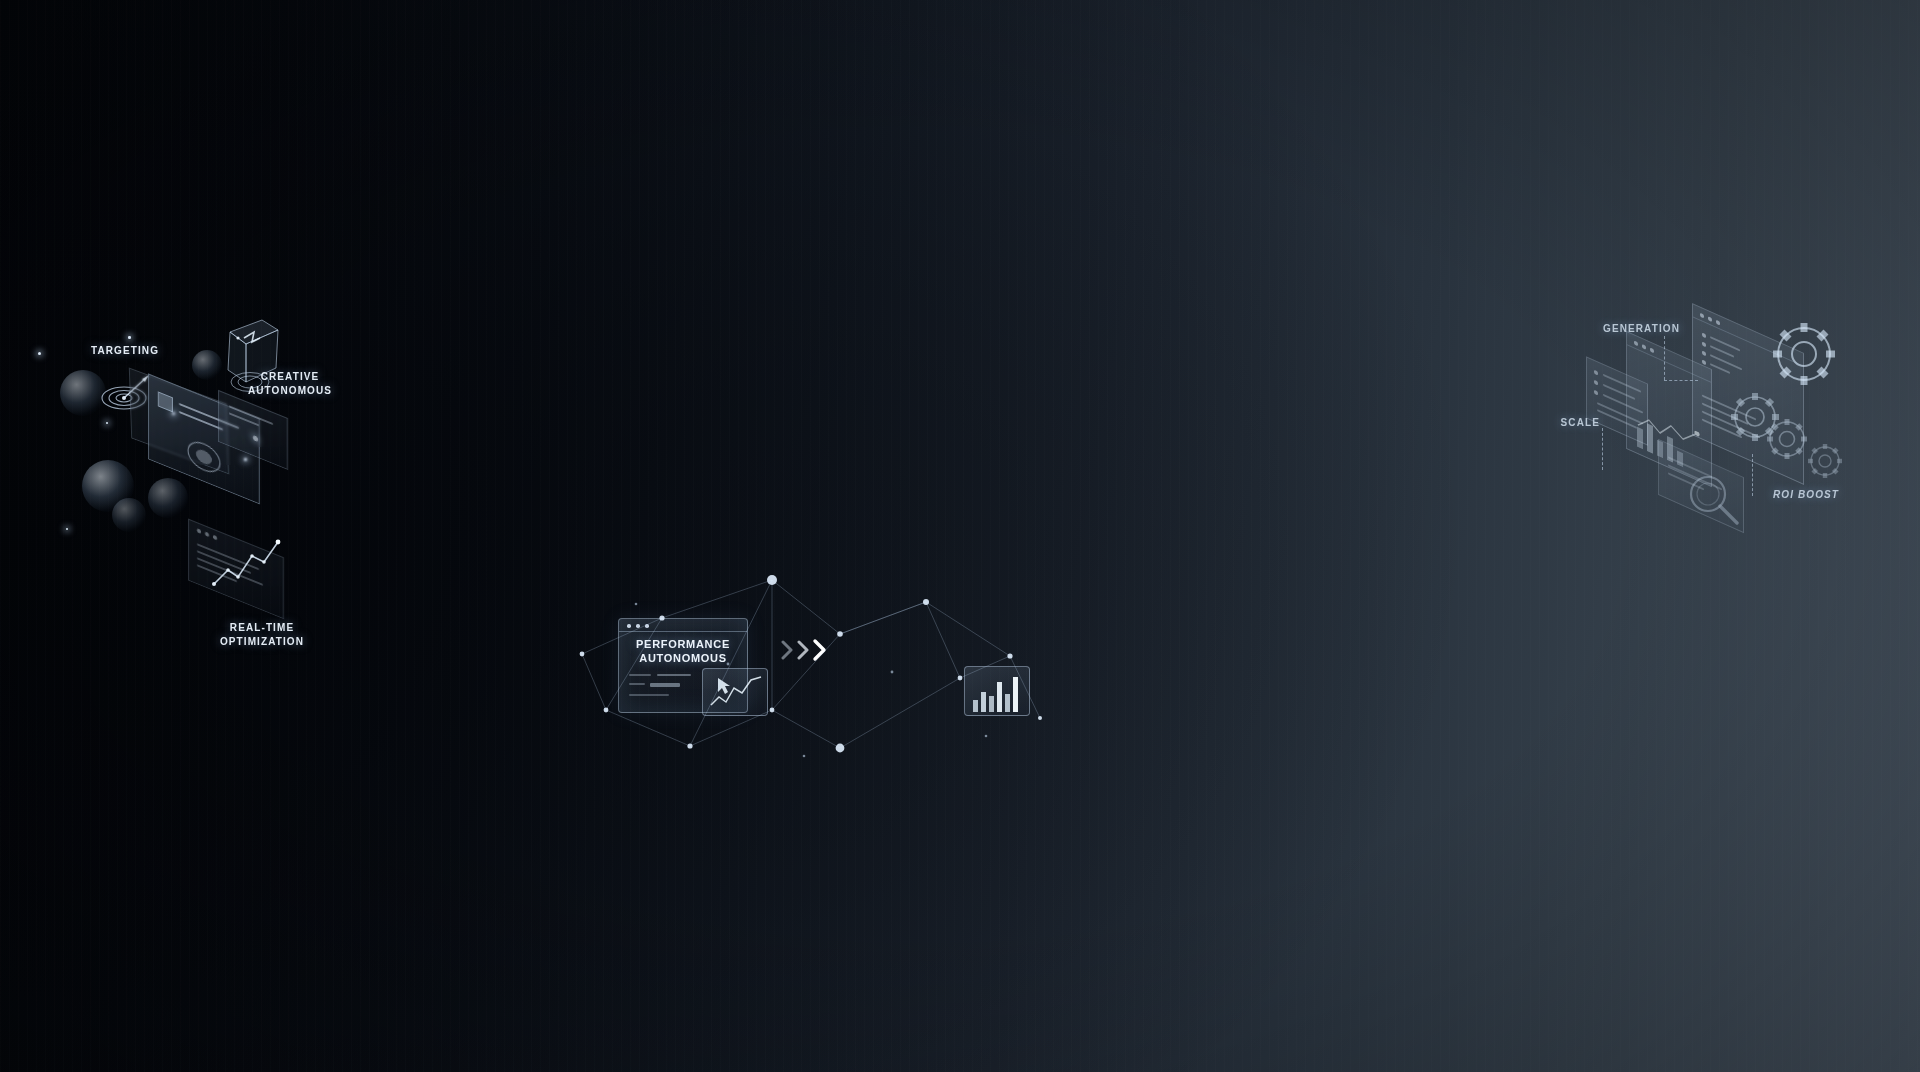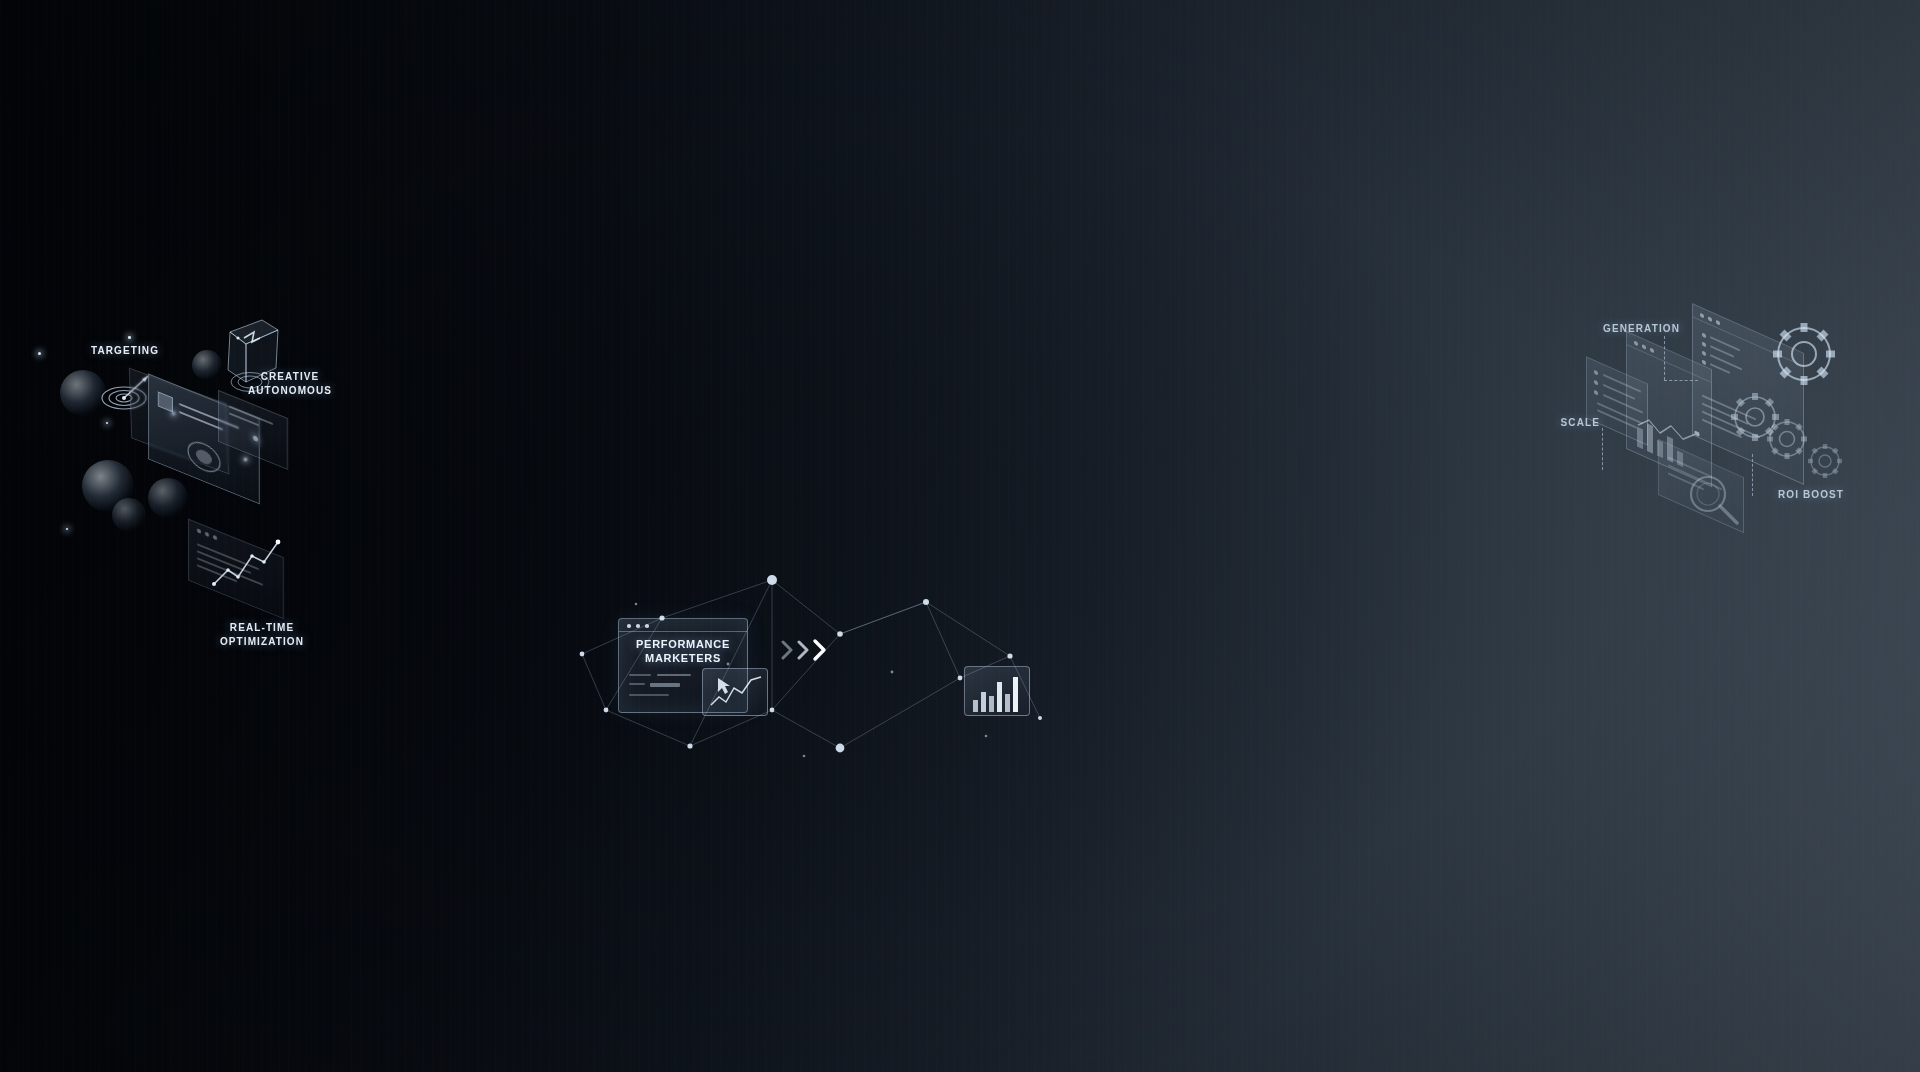--- a/index.html
+++ b/index.html
@@ -239,21 +239,21 @@
   <div id="right-cluster">
 
     <div class="glabel dim" style="left:40px; top:12px; width:100px; text-align:right;">GENERATION</div>
     <div class="dashvert" style="left:124px; top:26px; height:44px;"></div>
     <div class="dashline" style="left:124px; top:70px; width:34px;"></div>
 
     <div class="glabel dim" style="left:-18px; top:106px; width:78px; text-align:right;">SCALE</div>
     <div class="dashvert" style="left:62px; top:118px; height:42px;"></div>
 
     <div class="dashvert" style="left:212px; top:144px; height:42px;"></div>
-    <div class="glabel dim" style="left:208px; top:178px; width:96px; text-align:right;">ROI BOOST</div>
+    <div class="glabel dim" style="left:218px; top:178px; width:96px; text-align:center;font-style:italic;">ROI BOOST</div>
 
     <div class="rpanel" style="left:46px; top:60px; width:62px; height:62px; transform:skewY(24deg); opacity:.55;">
       <div class="rdot" style="left:7px; top:9px;"></div>
       <div class="rdot" style="left:7px; top:19px;"></div>
       <div class="rdot" style="left:7px; top:29px;"></div>
       <div class="rline" style="left:16px; top:9px;  width:38px;"></div>
       <div class="rline" style="left:16px; top:19px; width:32px;"></div>
       <div class="rline" style="left:16px; top:29px; width:40px;"></div>
       <div class="rline" style="left:10px; top:40px; width:46px;"></div>
       <div class="rline" style="left:10px; top:47px; width:40px;"></div>
@@ -409,21 +409,21 @@
         <circle cx="264" cy="196" r="1.3"></circle>
       </g>
     </svg>
 
     <div class="browser-card" style="left:78px; top:58px;">
       <div class="browser-bar"></div>
       <div class="bdot" style="left:8px;"></div>
       <div class="bdot" style="left:17px;"></div>
       <div class="bdot" style="left:26px;"></div>
       <div class="card-title">PERFORMANCE
-MARKETERS</div>
+AUTONOMOUS</div>
       <div class="txtline" style="left:10px; top:55px; width:22px; opacity:.55;"></div>
       <div class="txtline" style="left:38px; top:55px; width:34px; opacity:.7;"></div>
       <div class="txtline" style="left:10px; top:64px; width:16px; opacity:.55;"></div>
       <div class="txtline" style="left:31px; top:64px; width:30px; height:4px; opacity:.8;"></div>
       <div class="txtline" style="left:10px; top:75px; width:40px; opacity:.5;"></div>
       <svg style="position:absolute; left:98px; top:58px; width:14px; height:18px;">
         <polygon points="1,1 1,15 5,11 8,17 11,15 8,9 13,9" fill="rgba(238,248,255,0.92)"></polygon>
       </svg>
     </div>
 

